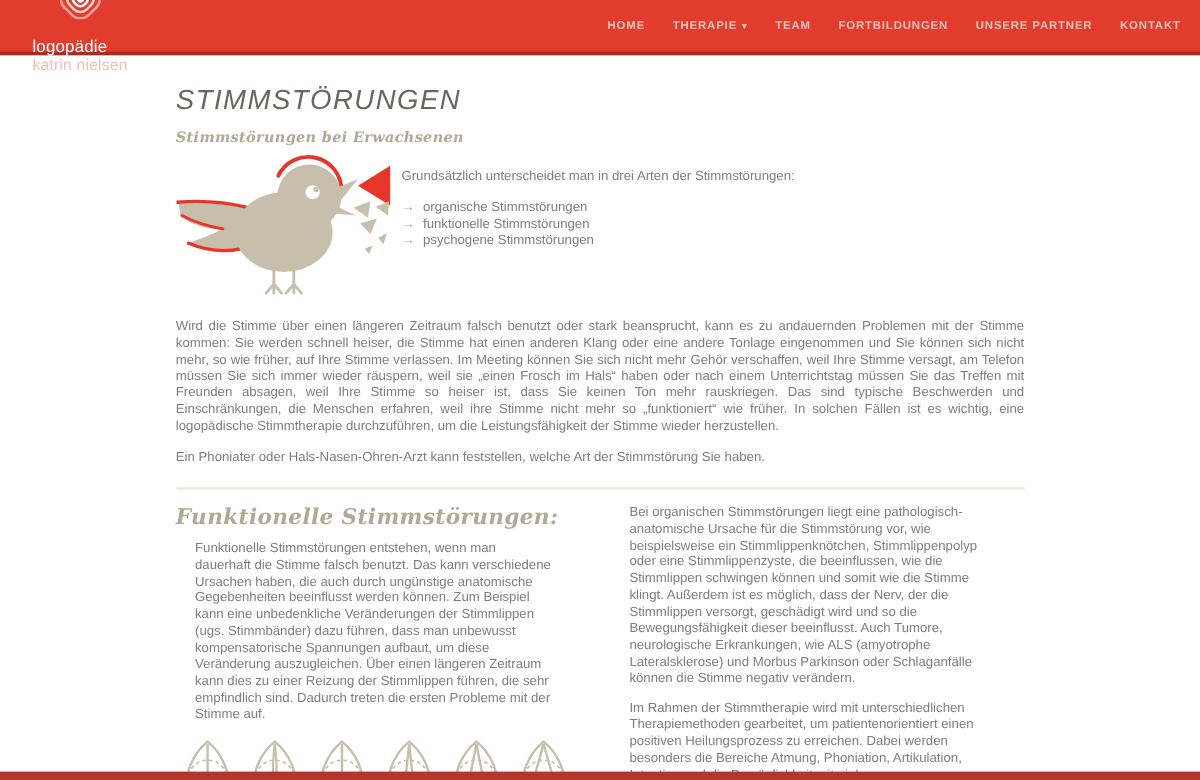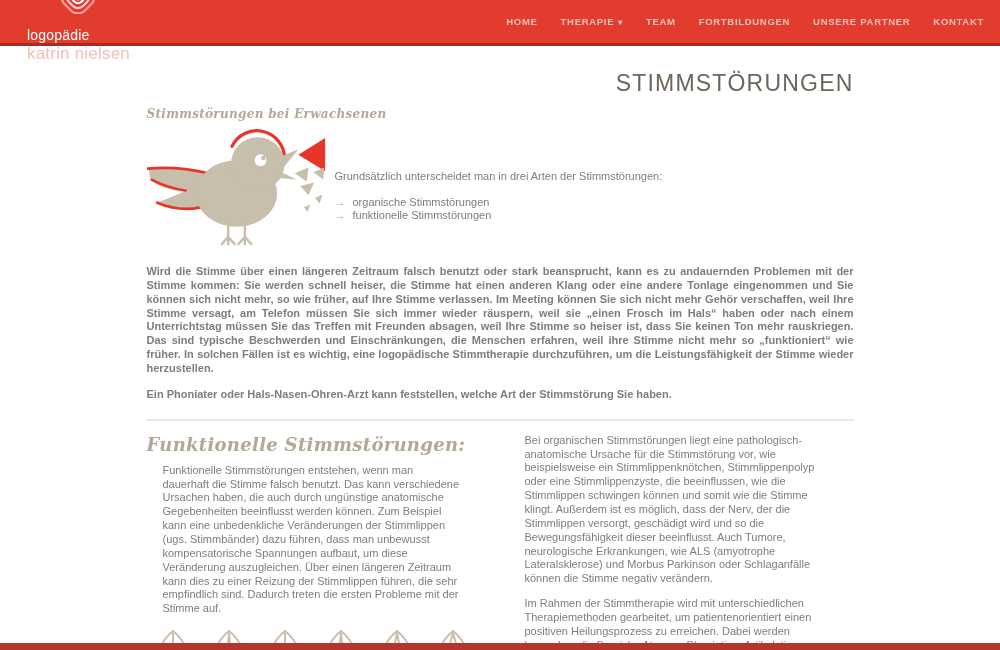--- a/index.html
+++ b/index.html
@@ -10,49 +10,49 @@
   }
 
   
   .header {
     height:46px; background:#e23c2f; border-bottom:3px solid #a82a20;
     display:flex; align-items:center; padding-left:27px;
   }
   .logo { display:flex; align-items:center; gap:10px; cursor:pointer;flex-direction:column; }
   .logo-text { line-height:1.12; }
   .logo-title { color:#ffffff; font-size:14px; letter-spacing:.2px; }
-  .logo-sub   { color:#f3bfb7; font-size:17px; letter-spacing:.2px; }
+  .logo-sub   { color:#f3bfb7; font-size:13px; letter-spacing:.2px; }
   .nav { margin-left:auto; margin-right:16px; display:flex; gap:23px; align-items:flex-start; }
   .nav-item {
     color:#f4c2ba; font-size:9.5px; font-weight:bold; letter-spacing:.7px;
     text-decoration:none; cursor:pointer; white-space:nowrap;
   }
   .nav-item .caret { font-size:8px; margin-left:4px; }
 
   
   .content { width:707px; margin:0 auto; padding-top:24px; }
   .page-title {
-    margin:0; text-align:right; font-weight:normal;
-    font-size:23px; color:#6b655b; letter-spacing:1.2px;
+    margin:0; text-align:left; font-weight:normal;
+    font-size:23px; color:#6b655b; letter-spacing:1.2px;font-style:italic;
   }
   .script {
     font-family:"DejaVu Serif", serif; font-style:italic; font-weight:bold;
     color:#b2a893; letter-spacing:.3px;
   }
   .section-heading { font-size:12px; margin:10px 0 6px; }
 
-  .intro-row { display:flex; align-items:center; }
+  .intro-row { display:flex; align-items:flex-start; }
   .bird-wrap { width:185px; flex:0 0 185px; }
   .intro-text { padding-top:14px; padding-left:3px; }
   .lead, .bullet, .para, .col-para { font-size:11px; color:#7d7d7d; }
   .lead { margin:0 0 14px; }
   .bullet { line-height:13.5px; }
   .bullet .arrow { color:#b2a893; font-weight:bold; margin-right:7px; }
 
-  .para { line-height:1.26; text-align:justify; margin:14px 0 0;font-weight:bold; }
+  .para { line-height:1.26; text-align:justify; margin:14px 0 0; }
   .para.short { margin-top:12px; text-align:left; }
 
   .divider { border:none; border-top:2px solid #eae8e0; margin:17px 0 13px; }
 
   .cols { display:flex; gap:30px; }
   .col-left  { width:332px; flex:0 0 332px; }
   .col-right { width:345px; flex:0 0 345px; }
   .col-heading { font-size:18px; margin:0 0 9px; }
   .col-para { line-height:1.26; margin:0 16px 11px; }
 
@@ -127,20 +127,21 @@
         <polygon points="166,64 181,60 175,74" fill="#c7beac"></polygon>
         <polygon points="182,77 190,73 187,83" fill="#c7beac"></polygon>
         <polygon points="170,87 177,84 174,92" fill="#c7beac"></polygon>
       </svg>
     </div>
     <div class="intro-text">
       <p class="lead">Grundsätzlich unterscheidet man in drei Arten der Stimmstörungen:</p>
       <div>
           <div class="bullet"><span class="arrow">→</span>organische Stimmstörungen</div>
           <div class="bullet"><span class="arrow">→</span>funktionelle Stimmstörungen</div>
+          <div class="bullet"><span class="arrow">→</span>psychogene Stimmstörungen</div>
         </div>
     </div>
   </div>
 
   <p class="para">Wird die Stimme über einen längeren Zeitraum falsch benutzt oder stark beansprucht, kann es zu andauernden Problemen mit der Stimme kommen: Sie werden schnell heiser, die Stimme hat einen anderen Klang oder eine andere Tonlage eingenommen und Sie können sich nicht mehr, so wie früher, auf Ihre Stimme verlassen. Im Meeting können Sie sich nicht mehr Gehör verschaffen, weil Ihre Stimme versagt, am Telefon müssen Sie sich immer wieder räuspern, weil sie „einen Frosch im Hals“ haben oder nach einem Unterrichtstag müssen Sie das Treffen mit Freunden absagen, weil Ihre Stimme so heiser ist, dass Sie keinen Ton mehr rauskriegen. Das sind typische Beschwerden und Einschränkungen, die Menschen erfahren, weil ihre Stimme nicht mehr so „funktioniert“ wie früher. In solchen Fällen ist es wichtig, eine logopädische Stimmtherapie durchzuführen, um die Leistungsfähigkeit der Stimme wieder herzustellen.</p>
   <p class="para short">Ein Phoniater oder Hals-Nasen-Ohren-Arzt kann feststellen, welche Art der Stimmstörung Sie haben.</p>
 
   <hr class="divider">
 
   <div class="cols">

